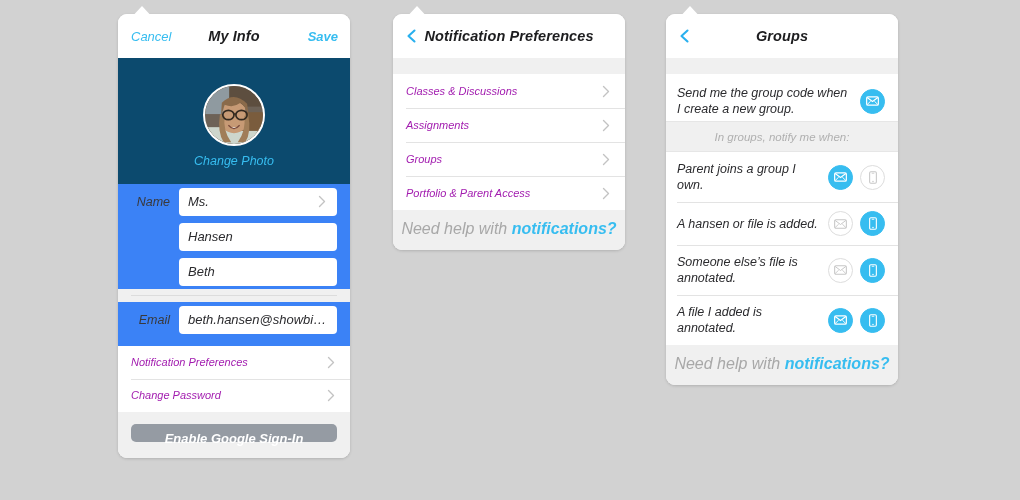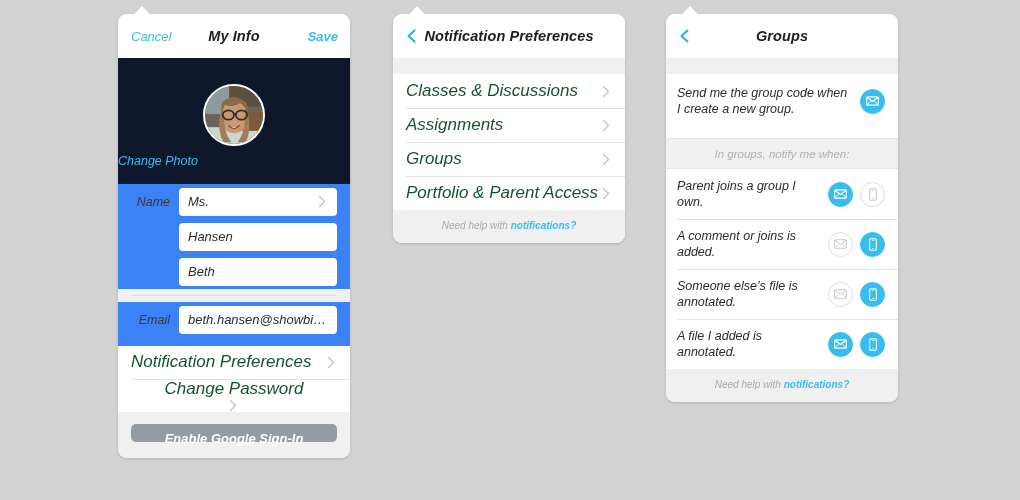--- a/index.html
+++ b/index.html
@@ -93,37 +93,37 @@
   .row + .row::before {
     content: "";
     position: absolute;
     left: 13px;
     right: 0;
     top: 0;
     height: 1px;
     background: #e3e3e3;
   }
   .row-label {
-    font-size: 17px;
-    color: #14532d;
+    font-size: 11px;
+    color: #a21caf;
     flex: 1;
   }
   .chev {
     width: 8px;
     height: 13px;
     flex: none;
     margin-right: 2px;
   }
 
   
   .avatar-area {
-    background: #0f172a;
+    background: #0c4a6e;
     padding-top: 26px;
     padding-bottom: 16px;
-    text-align: left;
+    text-align: center;
   }
   .avatar {
     width: 62px;
     height: 62px;
     border-radius: 50%;
     margin: 0 auto;
     overflow: hidden;
     border: 2px solid #ffffff;
     box-sizing: border-box;
     background: #8a8272;
@@ -185,21 +185,21 @@
     border-radius: 5px;
     height: 18px;
     line-height: 30px;
   }
 
   
   .help {
     background: #f0f0f0;
     text-align: center;
     padding: 10px 0 12px 0;
-    font-size: 10px;
+    font-size: 16px;
     color: #a8a8a8;
   }
   .help b { color: #37bdf0; font-weight: bold; }
 
   
   .notif-row {
     position: relative;
     display: flex;
     align-items: center;
     background: #ffffff;
@@ -326,21 +326,21 @@
       </div>
     </div>
 
     <div class="white-block">
       <div class="row" style="min-height:33px;">
         <span class="row-label">Notification Preferences</span>
         <svg class="chev" viewBox="0 0 8 13">
           <polyline points="1.5,1.5 6.5,6.5 1.5,11.5" fill="none" stroke="#c3c3c3" stroke-width="1.4" stroke-linecap="round" stroke-linejoin="round"></polyline>
         </svg>
       </div>
-      <div class="row" style="min-height:33px;flex-direction:column;">
+      <div class="row" style="min-height:33px;">
         <span class="row-label">Change Password</span>
         <svg class="chev" viewBox="0 0 8 13">
           <polyline points="1.5,1.5 6.5,6.5 1.5,11.5" fill="none" stroke="#c3c3c3" stroke-width="1.4" stroke-linecap="round" stroke-linejoin="round"></polyline>
         </svg>
       </div>
     </div>
 
     <div class="gsi-wrap">
       <div class="gsi-btn">Enable Google Sign-In</div>
     </div>
@@ -401,21 +401,21 @@
 
     <div class="hdr">
       <svg class="back-chev" viewBox="0 0 14 14">
         <polyline points="9.5,1.5 3.5,7 9.5,12.5" fill="none" stroke="#29b0ee" stroke-width="2.1" stroke-linecap="round" stroke-linejoin="round"></polyline>
       </svg>
       <span class="hdr-title">Groups</span>
     </div>
 
     <div class="sec-gap"></div>
 
-    <div class="notif-row" style="padding-top:11px;padding-bottom:21px;">
+    <div class="notif-row" style="padding-top:11px;padding-bottom:4px;">
       <div class="notif-text">Send me the group code when I create a new group.</div>
       <div class="toggles">
         <div class="tgl on">
           <svg width="13" height="10" viewBox="0 0 16 12">
             <rect x="0.8" y="0.8" width="14.4" height="10.4" rx="1.6" fill="none" stroke="#ffffff" stroke-width="1.5"></rect>
             <polyline points="1.4,1.6 8,6.6 14.6,1.6" fill="none" stroke="#ffffff" stroke-width="1.4"></polyline>
             <line x1="1.4" y1="10.4" x2="5.8" y2="6.1" stroke="#ffffff" stroke-width="1.2"></line>
             <line x1="14.6" y1="10.4" x2="10.2" y2="6.1" stroke="#ffffff" stroke-width="1.2"></line>
           </svg>
         </div>
@@ -441,21 +441,21 @@
             <svg width="8" height="13" viewBox="0 0 10 16">
               <rect x="0.8" y="0.8" width="8.4" height="14.4" rx="1.5" fill="none" stroke="#c6c6c6" stroke-width="1.3"></rect>
               <line x1="3.4" y1="2.7" x2="6.6" y2="2.7" stroke="#c6c6c6" stroke-width="1"></line>
               <circle cx="5" cy="13.1" r="0.9" fill="#c6c6c6"></circle>
             </svg>
           </div>
         </div>
       </div>
 
       <div class="notif-row">
-        <div class="notif-text">A comment or joins is added.</div>
+        <div class="notif-text">A hansen or file is added.</div>
         <div class="toggles">
           <div class="tgl off">
             <svg width="13" height="10" viewBox="0 0 16 12">
               <rect x="0.8" y="0.8" width="14.4" height="10.4" rx="1.6" fill="none" stroke="#c6c6c6" stroke-width="1.3"></rect>
               <polyline points="1.4,1.6 8,6.6 14.6,1.6" fill="none" stroke="#c6c6c6" stroke-width="1.2"></polyline>
               <line x1="1.4" y1="10.4" x2="5.8" y2="6.1" stroke="#c6c6c6" stroke-width="1.1"></line>
               <line x1="14.6" y1="10.4" x2="10.2" y2="6.1" stroke="#c6c6c6" stroke-width="1.1"></line>
             </svg>
           </div>
           <div class="tgl on">

